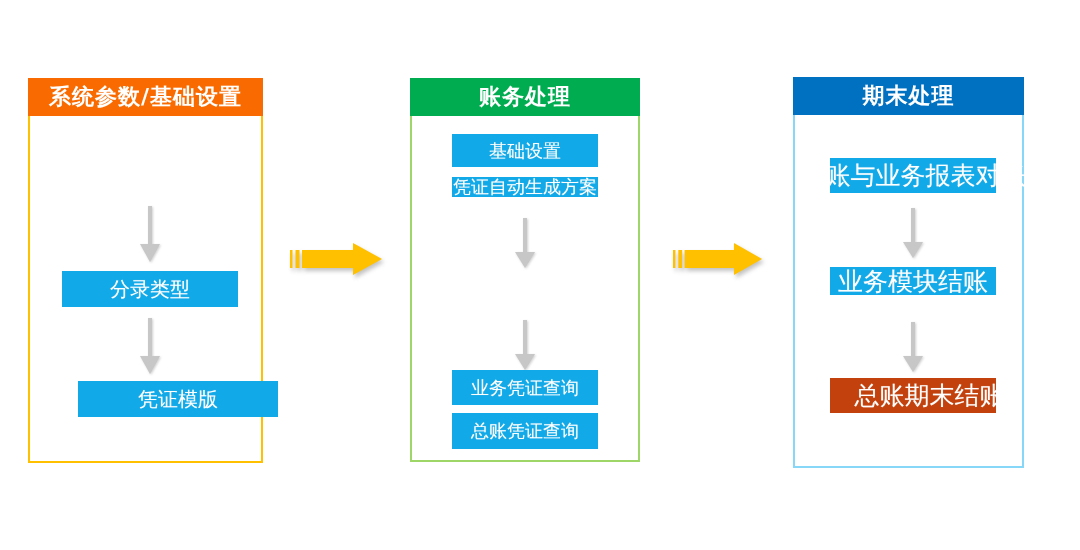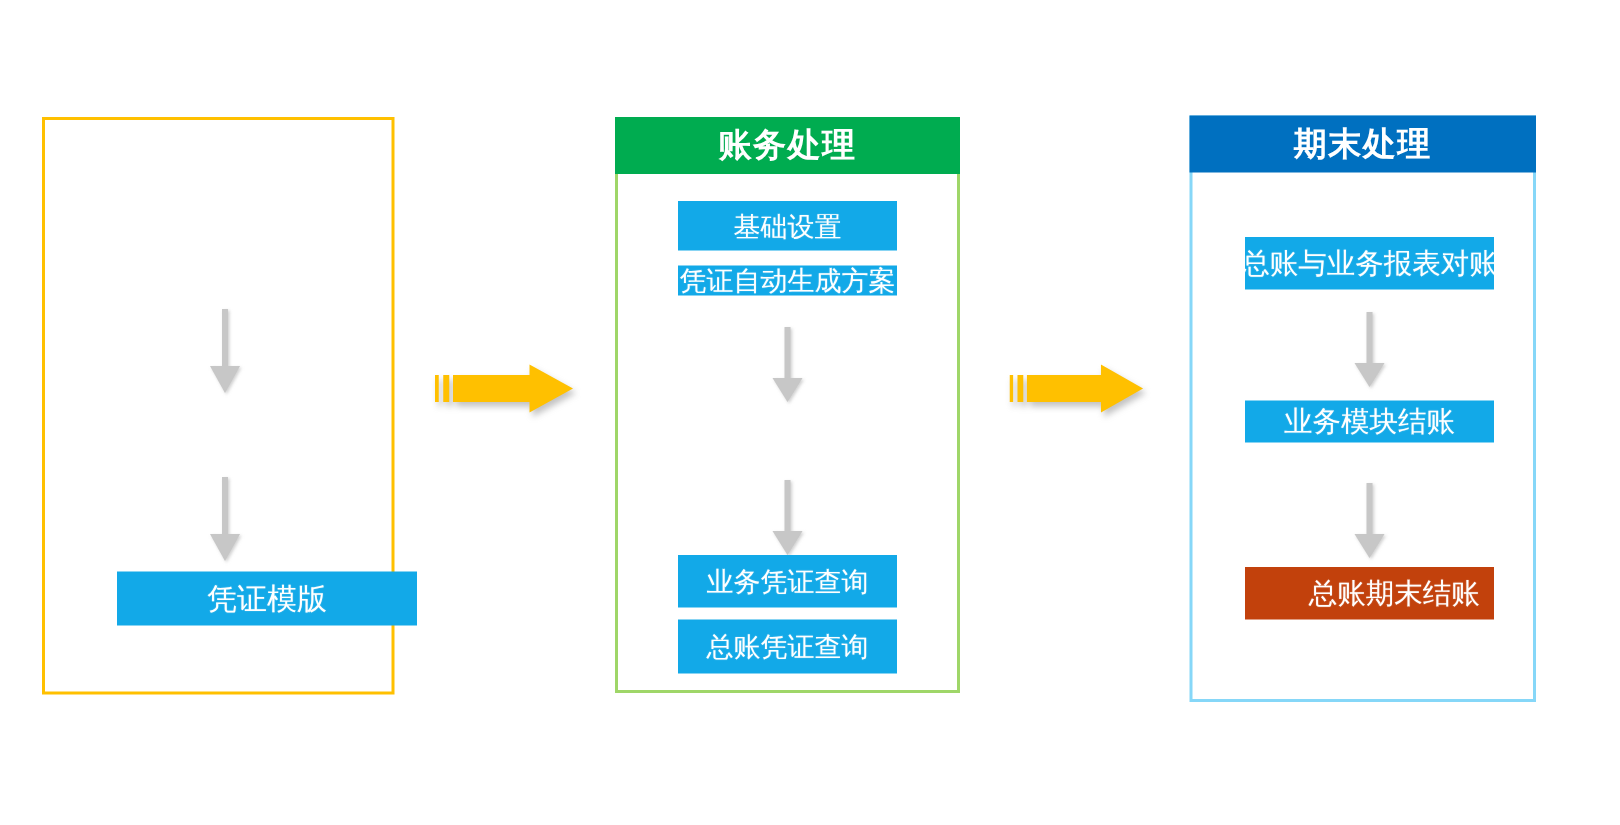--- a/index.html
+++ b/index.html
@@ -66,43 +66,45 @@
   .M1 { left: 40px; top: 54px;  width: 146px; height: 33px; }
   .M2 { left: 40px; top: 97px;  width: 146px; height: 20px; }
   .Ma { left: 100px; top: 138px; width: 26px; height: 50px; }
   .M3 { left: 40px; top: 188px; width: 146px; height: 35px; }
   .Mb { left: 100px; top: 240px; width: 26px; height: 50px; }
   .M4 { left: 40px; top: 290px; width: 146px; height: 35px; }
   .M5 { left: 40px; top: 333px; width: 146px; height: 36px; }
 
   
   .col-right { left: 793px; top: 77px; width: 231px; height: 391px; }
-  .col-right .item { font-size: 19px; }
+  .col-right .item { font-size: 25px; }
   .R1 { left: 35px; top: 79px;  width: 166px; height: 35px; }
   .Ra { left: 105px; top: 129px; width: 26px; height: 50px; }
   .R2 { left: 35px; top: 188px; width: 166px; height: 28px; }
   .Rb { left: 105px; top: 243px; width: 26px; height: 50px; }
   .R3 { left: 35px; top: 299px; width: 166px; height: 35px; }
 
   
   .flowA { left: 290px; top: 242px; width: 93px; height: 34px; }
   .flowB { left: 673px; top: 242px; width: 90px; height: 34px; }
 </style>
 </head>
 <body>
 
 <div class="canvas">
 
   <section class="column col-left" style="border-color: rgb(255, 192, 0);">
+    <div class="col-header" style="background: rgb(249, 107, 0);">系统参数/基础设置</div>
     <span class="down-arrow La" style="color: rgb(199, 199, 199);">
       <svg viewBox="0 0 26 56" preserveAspectRatio="none" fill="currentColor">
         <rect x="11" y="0" width="4" height="40"></rect>
         <polygon points="3,38 23,38 13,56"></polygon>
       </svg>
     </span>
+    <div class="item L2" style="background: rgb(18, 169, 232);">分录类型</div>
     <span class="down-arrow Lb" style="color: rgb(199, 199, 199);">
       <svg viewBox="0 0 26 56" preserveAspectRatio="none" fill="currentColor">
         <rect x="11" y="0" width="4" height="40"></rect>
         <polygon points="3,38 23,38 13,56"></polygon>
       </svg>
     </span>
     <div class="item L3" style="background: rgb(18, 169, 232);">凭证模版</div>
   </section>
 
   <span class="flow-arrow flowA" style="color: rgb(255, 192, 0);">

